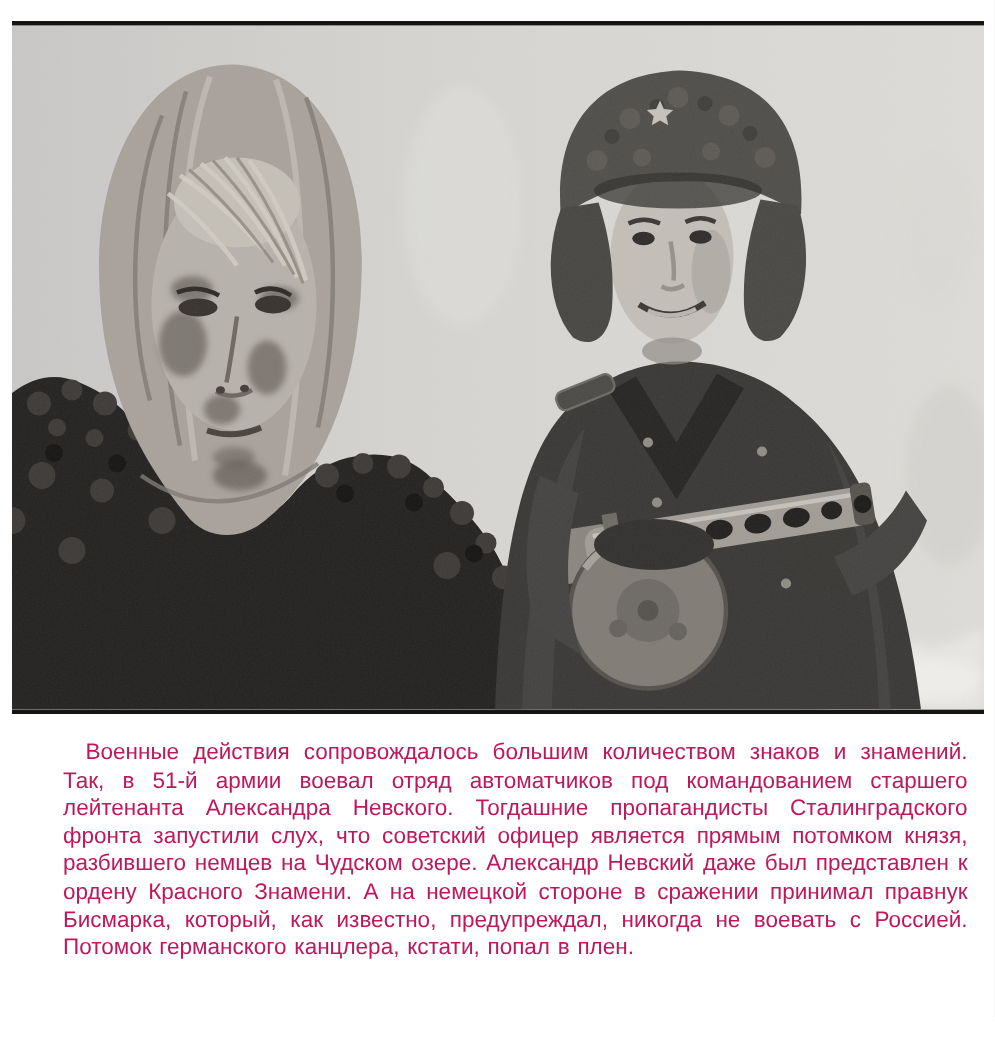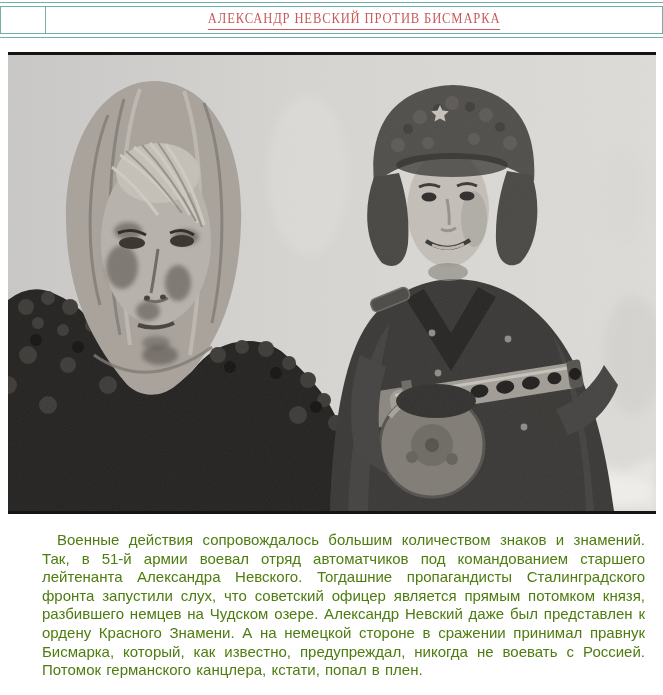--- a/index.html
+++ b/index.html
@@ -65,46 +65,36 @@
     border-bottom: 3px solid #141414;
     height: 456px;
     background: #d4d3d1;
     line-height: 0;
   }
   .photo-wrap svg { display: block; }
 
   
   .article {
     margin: 17px 18px 0 42px;
-    color: #4d7c0f;
+    color: #be185d;
     font-size: 15px;
     line-height: 18.6px;
     text-align: justify;
   }
   .article p {
     margin: 0;
     text-indent: 15px;
     word-spacing: 1px;
   }
 </style>
 </head>
 <body>
 
 <div class="page">
 
-  <div class="header-frame">
-    <div class="teal-rule"></div>
-    <div class="header-row">
-      <div class="header-cell-left"></div>
-      <div class="header-cell-main">
-        <span class="page-title">АЛЕКСАНДР НЕВСКИЙ ПРОТИВ БИСМАРКА</span>
-      </div>
-    </div>
-    <div class="teal-rule"></div>
-  </div>
 
   <div class="photo-wrap">
     <svg width="648" height="456" viewBox="0 0 648 456" xmlns="http://www.w3.org/2000/svg">
       <defs>
         <linearGradient id="bg" x1="0" y1="0" x2="1" y2="0">
           <stop offset="0" stop-color="#c9c8c6"></stop>
           <stop offset="0.45" stop-color="#d6d5d2"></stop>
           <stop offset="1" stop-color="#dedcd8"></stop>
         </linearGradient>
         <filter id="soft" x="-30%" y="-30%" width="160%" height="160%">

